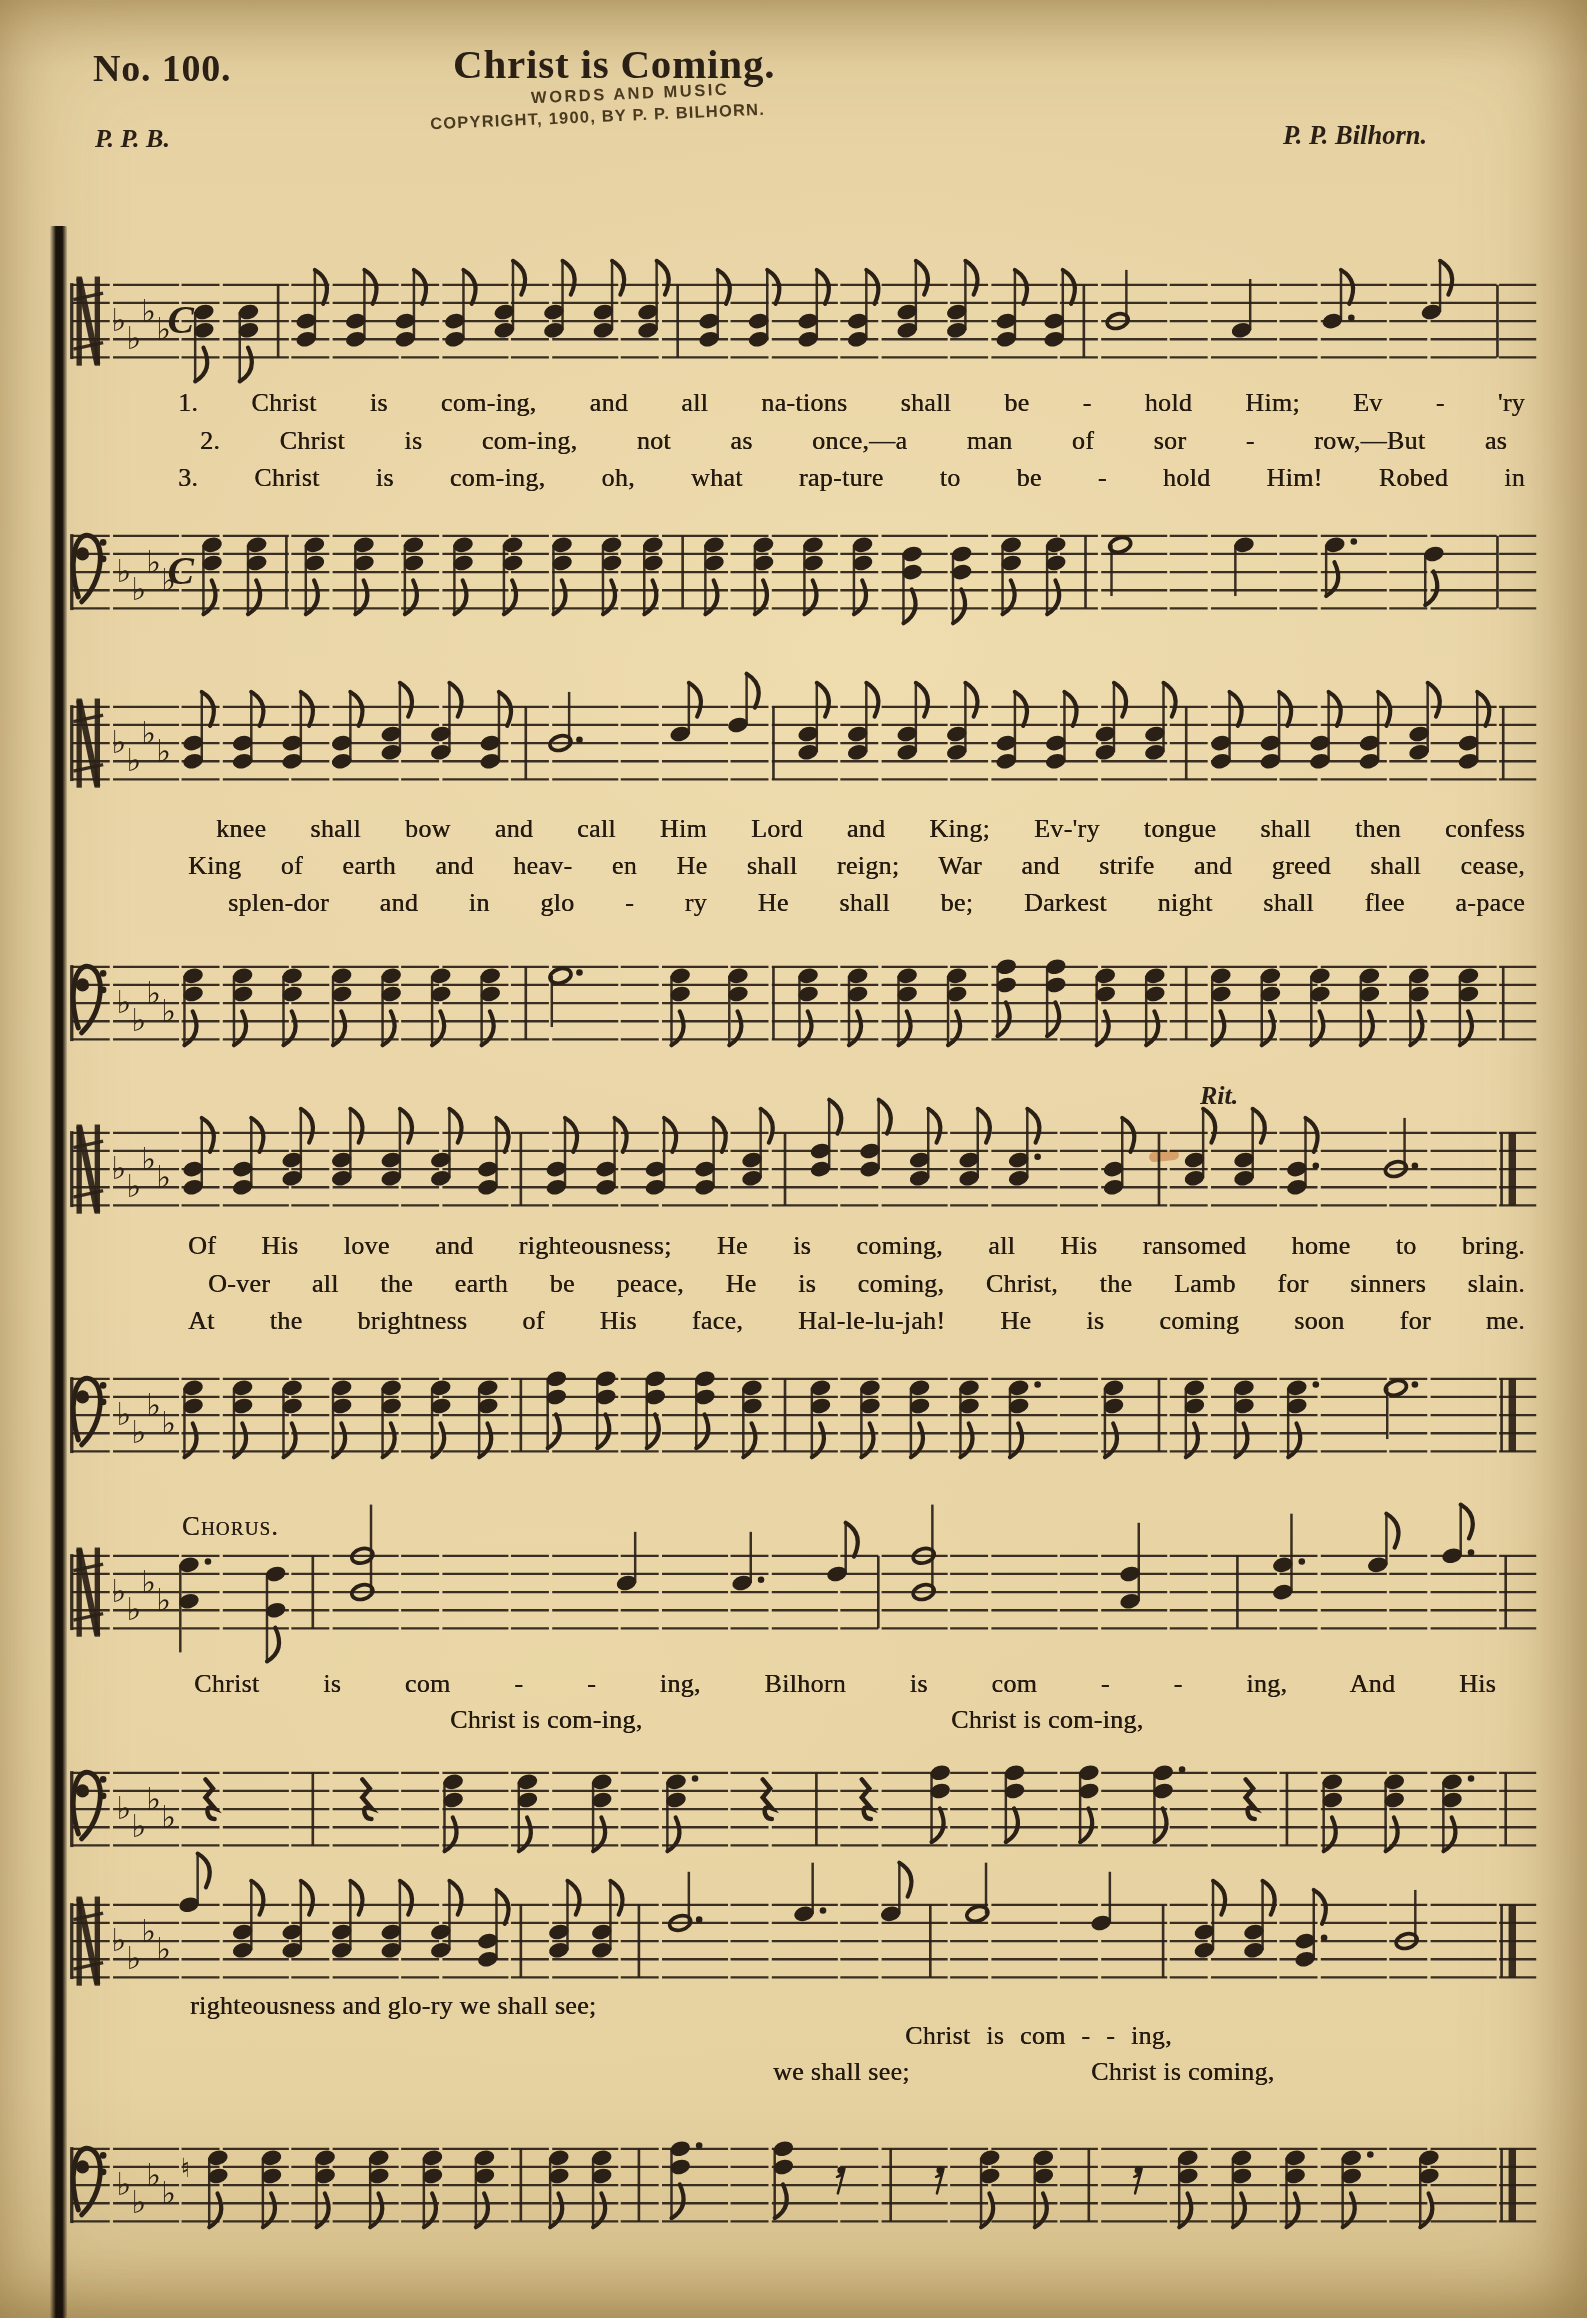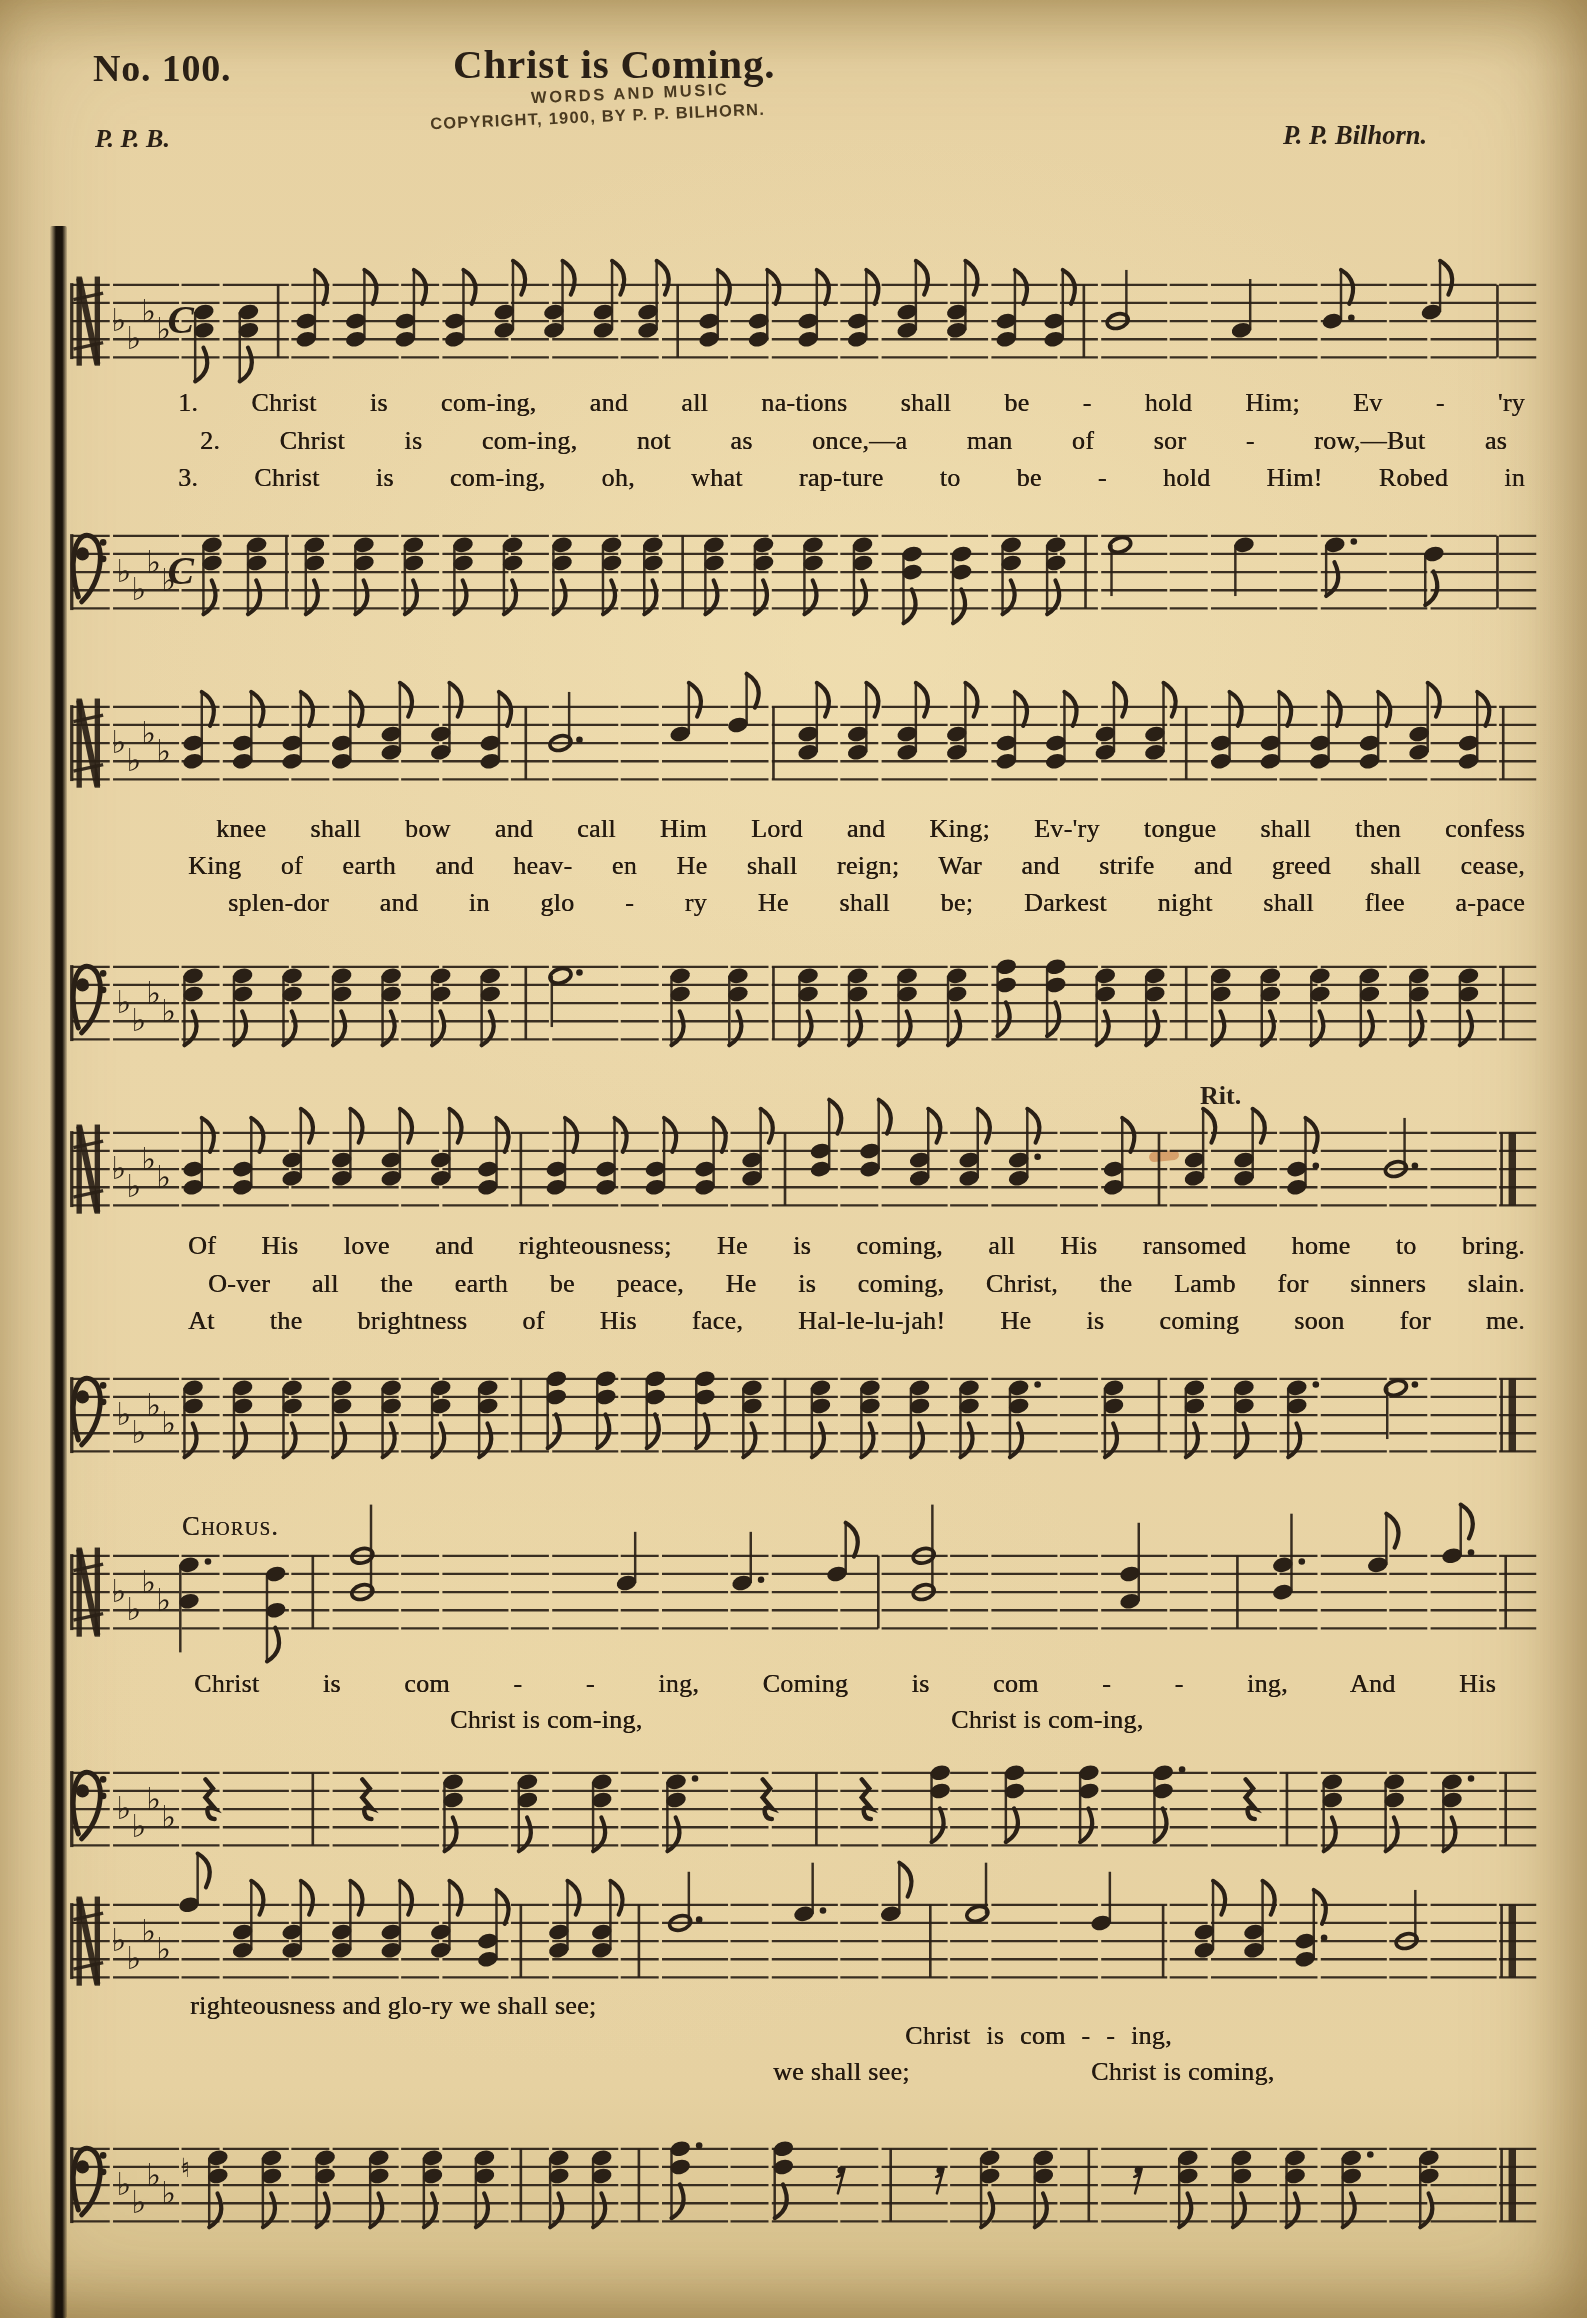--- a/index.html
+++ b/index.html
@@ -31,21 +31,21 @@
   .lyric{
     position:absolute; font-size:26px; color:#241a10; letter-spacing:0.3px;
     white-space:nowrap; text-shadow:0.4px 0 0 currentColor; line-height:1.1;
   }
   .justify{white-space:normal; text-align:justify; text-align-last:justify;}
   .wide{word-spacing:9px;}
   .chorus-label{
     position:absolute; left:182px; top:1511px; font-size:26.5px; letter-spacing:1.2px;
     font-variant-caps:small-caps; font-weight:normal; text-shadow:0.3px 0 0 currentColor;
   }
-  .rit{position:absolute; left:1200px; top:1081px; font-size:26px; font-weight:bold;}
+  .rit{position:absolute; left:1200px; top:1081px; font-size:26px; font-style:italic; font-weight:bold;}
   .smudge{
     position:absolute; left:1149px; top:1151px; width:30px; height:10px;
     background:rgba(203,130,74,.65); border-radius:5px; transform:rotate(-6deg);
   }
   .music{position:absolute; inset:0;}
   svg{position:absolute;}
 </style>
 </head>
 <body>
 
@@ -1041,21 +1041,21 @@
   <div>
       <div class="lyric justify" style="top: 389px; left: 178px; right: 63px;">1. Christ is com-ing, and all na-tions shall be - hold Him; Ev - 'ry</div>
       <div class="lyric justify" style="top: 427px; left: 178px; right: 81px; margin-left: 22px;">2. Christ is com-ing, not as once,—a man of sor - row,—But as</div>
       <div class="lyric justify" style="top: 464px; left: 178px; right: 63px;">3. Christ is com-ing, oh, what rap-ture to be - hold Him! Robed in</div>
       <div class="lyric justify" style="top: 815px; left: 188px; right: 63px; margin-left: 28px;">knee shall bow and call Him Lord and King; Ev-'ry tongue shall then confess</div>
       <div class="lyric justify" style="top: 852px; left: 188px; right: 63px;">King of earth and heav- en He shall reign; War and strife and greed shall cease,</div>
       <div class="lyric justify" style="top: 889px; left: 188px; right: 63px; margin-left: 40px;">splen-dor and in glo - ry He shall be; Darkest night shall flee a-pace</div>
       <div class="lyric justify" style="top: 1232px; left: 188px; right: 63px;">Of His love and righteousness; He is coming, all His ransomed home to bring.</div>
       <div class="lyric justify" style="top: 1270px; left: 208px; right: 63px;">O-ver all the earth be peace, He is coming, Christ, the Lamb for sinners slain.</div>
       <div class="lyric justify" style="top: 1307px; left: 188px; right: 63px;">At the brightness of His face, Hal-le-lu-jah! He is coming soon for me.</div>
-      <div class="lyric justify" style="top: 1670px; left: 194px; right: 92px;">Christ is com - - ing, Coming is com - - ing, And His</div>
+      <div class="lyric justify" style="top: 1670px; left: 194px; right: 92px;">Christ is com - - ing, Bilhorn is com - - ing, And His</div>
       <div class="lyric" style="top: 1706px; left: 450px;">Christ is com-ing,</div>
       <div class="lyric" style="top: 1706px; left: 951px;">Christ is com-ing,</div>
       <div class="lyric" style="top: 1992px; left: 190px;">righteousness and glo-ry we shall see;</div>
       <div class="lyric wide" style="top: 2022px; left: 905px;">Christ is com - - ing,</div>
       <div class="lyric" style="top: 2058px; left: 773px;">we shall see;</div>
       <div class="lyric" style="top: 2058px; left: 1091px;">Christ is coming,</div>
     </div>
 </div>
 
 

